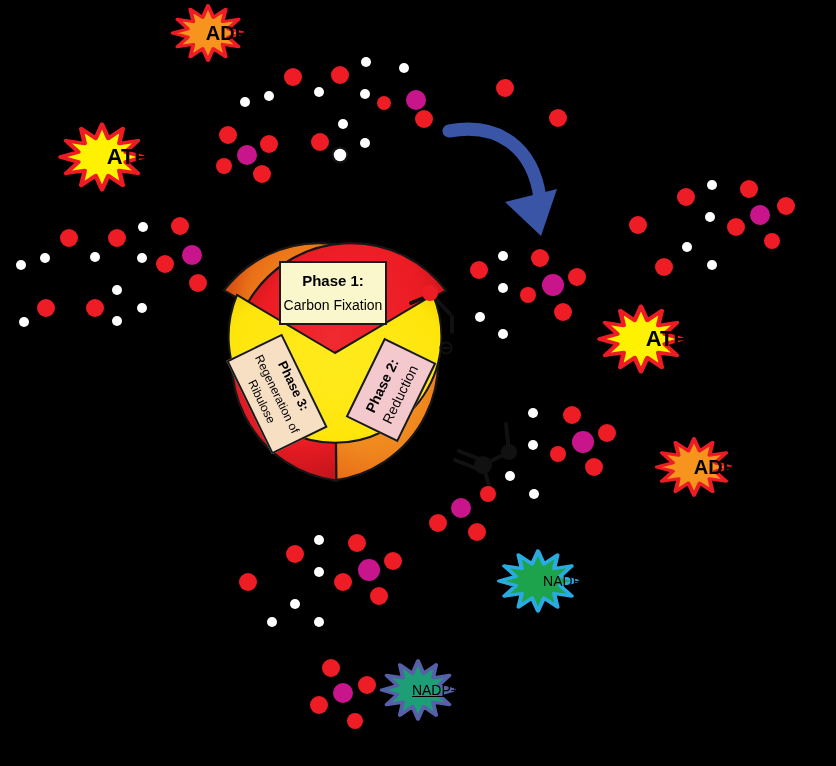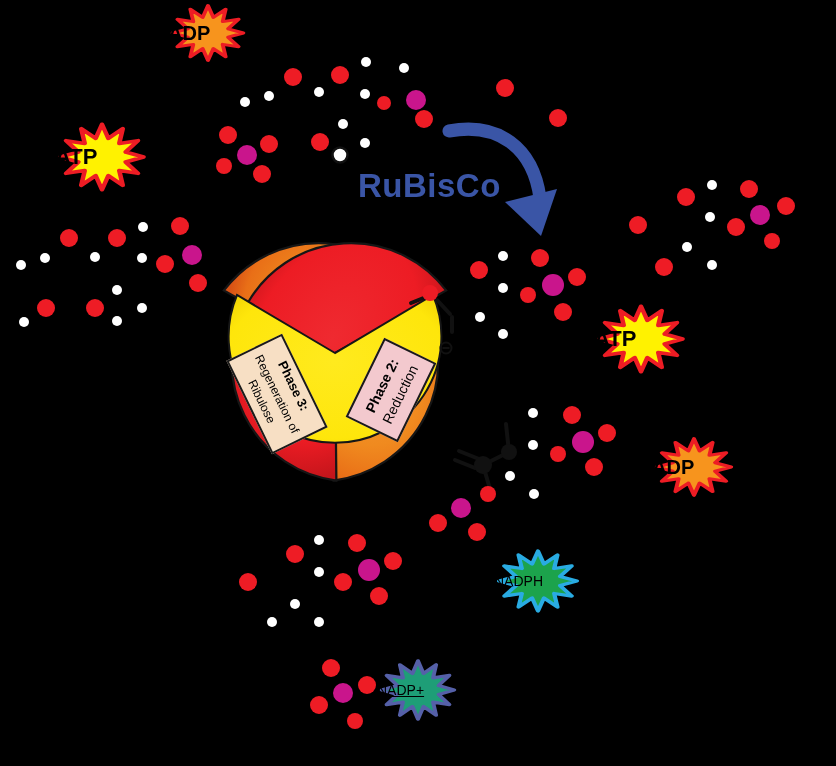--- a/index.html
+++ b/index.html
@@ -1,21 +1,21 @@
 <!DOCTYPE html>
 <html><head>
 <meta charset="utf-8">
 <style>
   html,body{margin:0;padding:0;background:#000;}
   body{width:836px;height:766px;overflow:hidden;font-family:"Liberation Sans",sans-serif;}
   .canvas{position:relative;width:836px;height:766px;background:#000;}
   #scene{position:absolute;left:0;top:0;}
 
   
-  .burst{position:absolute;display:flex;align-items:center;justify-content:flex-start;}
+  .burst{position:absolute;display:flex;align-items:center;justify-content:flex-end;}
   .burst svg{position:absolute;left:0;top:0;width:100%;height:100%;overflow:visible;}
   .burst span{position:relative;color:#000;white-space:nowrap;}
   #burst-adp-tl{left:168px;top:2px;width:80px;height:62px;font-size:20px;font-weight:600;}
   #burst-atp-l{left:55px;top:120px;width:94px;height:74px;font-size:22px;font-weight:600;}
   #burst-atp-r{left:594px;top:302px;width:94px;height:74px;font-size:22px;font-weight:600;}
   #burst-adp-r{left:652px;top:435px;width:84px;height:64px;font-size:20px;font-weight:600;}
   #burst-nadph{left:494px;top:547px;width:88px;height:68px;font-size:14px;}
   #burst-nadp{left:377px;top:657px;width:82px;height:66px;font-size:14px;text-decoration:underline;}
 
   
@@ -173,31 +173,34 @@
       </g>
 
     <circle cx="340" cy="155" r="7.5" fill="#FFFFFF" stroke="#111" stroke-width="2.5"></circle>
 
     <g>
       <circle cx="446" cy="348" r="5.5" fill="none" stroke="#111" stroke-width="2"></circle>
       <line x1="442.5" y1="348" x2="449.5" y2="348" stroke="#111" stroke-width="2"></line>
     </g>
   </svg>
 
+  <div class="phase-box" id="phase1">
+    <div class="b">Phase 1:</div>
+    <div>Carbon Fixation</div>
+  </div>
   <div class="phase-box" id="phase2">
     <div class="b">Phase 2:</div>
     <div>Reduction</div>
   </div>
   <div class="phase-box" id="phase3">
     <div class="b">Phase 3:</div>
     <div>Regeneration of</div>
     <div>Ribulose</div>
   </div>
 
-  <div id="rubisco">RuBisCo</div>
   <div id="charge3">3-</div>
 
   <div class="burst" id="burst-adp-tl">
     <svg viewBox="-52 -52 104 104" preserveAspectRatio="none">
         <polygon points="0.00,-46.00 6.99,-26.08 23.00,-39.84 19.09,-19.09 39.84,-23.00 26.08,-6.99 46.00,0.00 26.08,6.99 39.84,23.00 19.09,19.09 23.00,39.84 6.99,26.08 0.00,46.00 -6.99,26.08 -23.00,39.84 -19.09,19.09 -39.84,23.00 -26.08,6.99 -46.00,0.00 -26.08,-6.99 -39.84,-23.00 -19.09,-19.09 -23.00,-39.84 -6.99,-26.08" fill="#F7941D" stroke="#ED1C24" stroke-width="5" stroke-linejoin="round"></polygon>
       </svg>
     <span>ADP</span>
   </div>
   <div class="burst" id="burst-atp-l">
     <svg viewBox="-52 -52 104 104" preserveAspectRatio="none">
@@ -214,21 +217,21 @@
   <div class="burst" id="burst-adp-r">
     <svg viewBox="-52 -52 104 104" preserveAspectRatio="none">
         <polygon points="0.00,-46.00 6.99,-26.08 23.00,-39.84 19.09,-19.09 39.84,-23.00 26.08,-6.99 46.00,0.00 26.08,6.99 39.84,23.00 19.09,19.09 23.00,39.84 6.99,26.08 0.00,46.00 -6.99,26.08 -23.00,39.84 -19.09,19.09 -39.84,23.00 -26.08,6.99 -46.00,0.00 -26.08,-6.99 -39.84,-23.00 -19.09,-19.09 -23.00,-39.84 -6.99,-26.08" fill="#F7941D" stroke="#ED1C24" stroke-width="5" stroke-linejoin="round"></polygon>
       </svg>
     <span>ADP</span>
   </div>
   <div class="burst" id="burst-nadph">
     <svg viewBox="-52 -52 104 104" preserveAspectRatio="none">
         <polygon points="0.00,-46.00 6.99,-26.08 23.00,-39.84 19.09,-19.09 39.84,-23.00 26.08,-6.99 46.00,0.00 26.08,6.99 39.84,23.00 19.09,19.09 23.00,39.84 6.99,26.08 0.00,46.00 -6.99,26.08 -23.00,39.84 -19.09,19.09 -39.84,23.00 -26.08,6.99 -46.00,0.00 -26.08,-6.99 -39.84,-23.00 -19.09,-19.09 -23.00,-39.84 -6.99,-26.08" fill="#1CA34C" stroke="#29ABE2" stroke-width="5" stroke-linejoin="round"></polygon>
       </svg>
-    <span>NADPH</span>
+    <span>NADP</span>
   </div>
   <div class="burst" id="burst-nadp">
     <svg viewBox="-52 -52 104 104" preserveAspectRatio="none">
         <polygon points="0.00,-46.00 6.99,-26.08 23.00,-39.84 19.09,-19.09 39.84,-23.00 26.08,-6.99 46.00,0.00 26.08,6.99 39.84,23.00 19.09,19.09 23.00,39.84 6.99,26.08 0.00,46.00 -6.99,26.08 -23.00,39.84 -19.09,19.09 -39.84,23.00 -26.08,6.99 -46.00,0.00 -26.08,-6.99 -39.84,-23.00 -19.09,-19.09 -23.00,-39.84 -6.99,-26.08" fill="#1E9E77" stroke="#5560A8" stroke-width="5" stroke-linejoin="round"></polygon>
       </svg>
     <span>NADP+</span>
   </div>
 
 </div>
 

